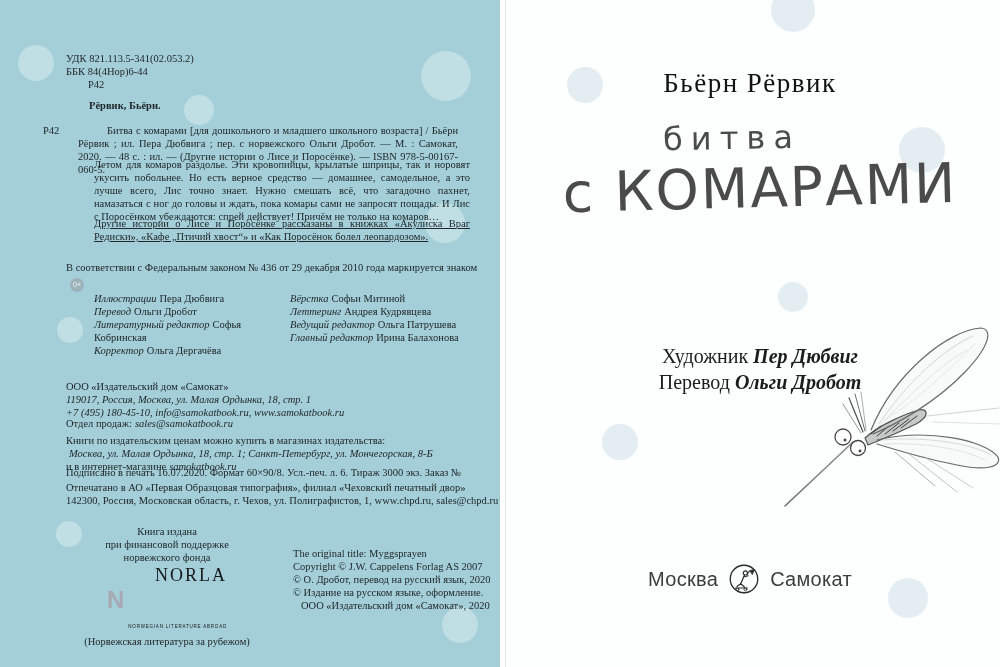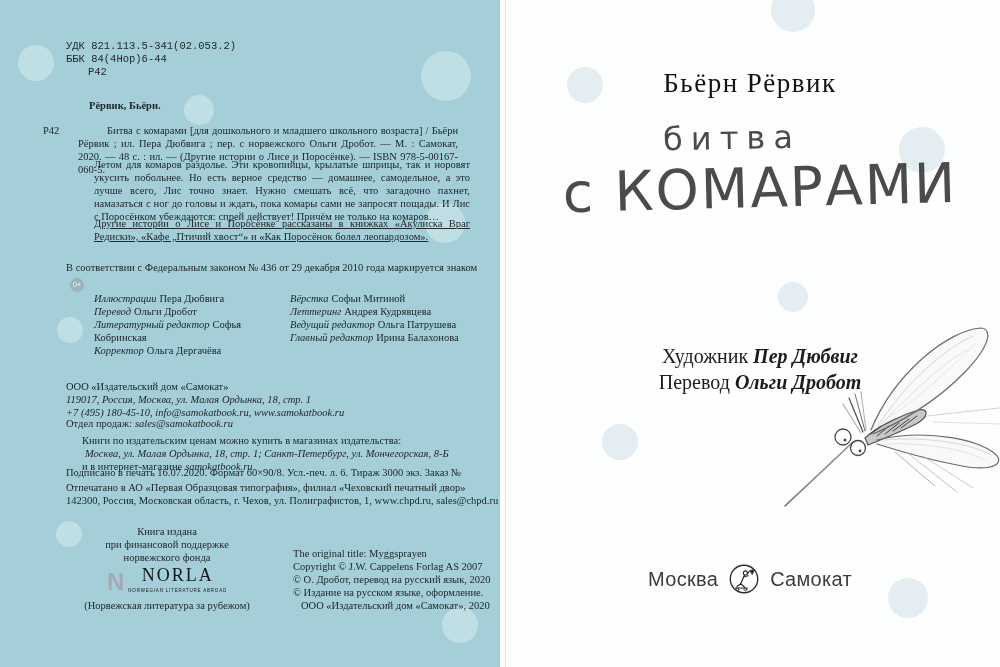--- a/index.html
+++ b/index.html
@@ -13,21 +13,21 @@
   .page-left{left:0;width:500px;background:#a4cfd8;}
   .page-right{left:500px;width:500px;background:#fdfefe;}
   .spine-line{position:absolute;left:505px;top:0;width:1px;height:667px;background:#e0e5e6;z-index:4;}
 
   .dot{position:absolute;border-radius:50%;}
   .page-left .dot{background:#c0dfe5;}
   .page-right .dot{background:#e4eef2;}
 
   
   .blk{position:absolute;font-size:10.5px;line-height:13px;}
-  .udk{left:66px;top:40px;font-family:Liberation Mono, monospace;}
+  .udk{left:66px;top:52px;}
   .udk-index{padding-left:22px;}
   .catalog{left:66px;top:99px;width:404px;}
   .catalog-header{font-weight:bold;padding-left:23px;}
   .catalog-body{position:relative;}
   .catalog-index{position:absolute;left:-23px;top:0;}
   .catalog-entry{margin:12px;text-indent:29px;text-align:justify;}
   .annotation{left:94px;top:158px;width:376px;text-align:justify;}
   .stories{left:94px;top:217px;width:376px;text-align:justify;text-decoration:underline;}
   .law{left:66px;top:261px;width:420px;}
   .age-badge{
@@ -37,31 +37,31 @@
     font-family:"Liberation Sans",sans-serif;font-size:7px;line-height:1;
     vertical-align:-3px;margin-left:4px;
   }
   .credits{left:94px;top:292px;display:flex;}
   .credits-col1{width:196px;}
   .credit-role{font-style:italic;margin-right:3px;}
   .publisher{left:66px;top:380px;}
   .it{font-style:italic;}
   .sales{left:66px;top:417px;}
   .sales .it{margin-left:3px;}
-  .buy{left:66px;top:434px;margin-left:16px;}
+  .buy{left:66px;top:434px;}
   .buy .it{margin-left:3px;}
   .print{left:66px;top:466px;}
   .print .p2{margin-top:2px;}
   .norla-block{left:58px;top:525px;width:218px;text-align:center;}
   .norla-logo{display:flex;align-items:center;justify-content:center;margin:3px 0 2px 0;}
   .norla-n{
     font-family:"Liberation Sans",sans-serif;font-weight:bold;font-size:24px;
     color:#a6a9b4;line-height:22px;margin-right:4px;
   }
-  .norla-right{display:flex;flex-direction:column;align-items:center;}
+  .norla-right{display:flex;flex-direction:column;align-items:flex-end;gap:36px;}
   .norla-word{font-family:"Liberation Serif",serif;font-size:18px;line-height:17px;letter-spacing:2px;color:#15181a;}
   .norla-sub{font-family:"Liberation Sans",sans-serif;font-size:4.5px;letter-spacing:.8px;color:#15181a;}
   .copyright{left:293px;top:547px;}
   .copyright .indent{padding-left:8px;}
 
   
   .author{
     position:absolute;left:0;top:68px;width:100%;text-align:center;
     font-size:27px;letter-spacing:1.5px;color:#121212;
   }

